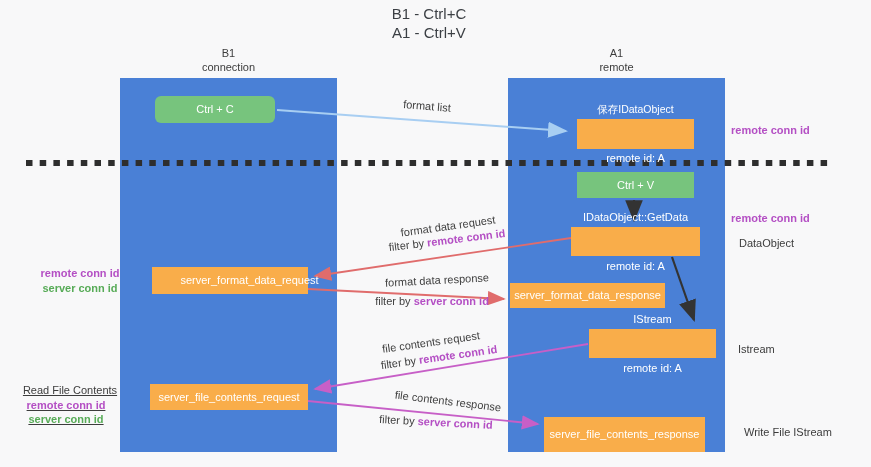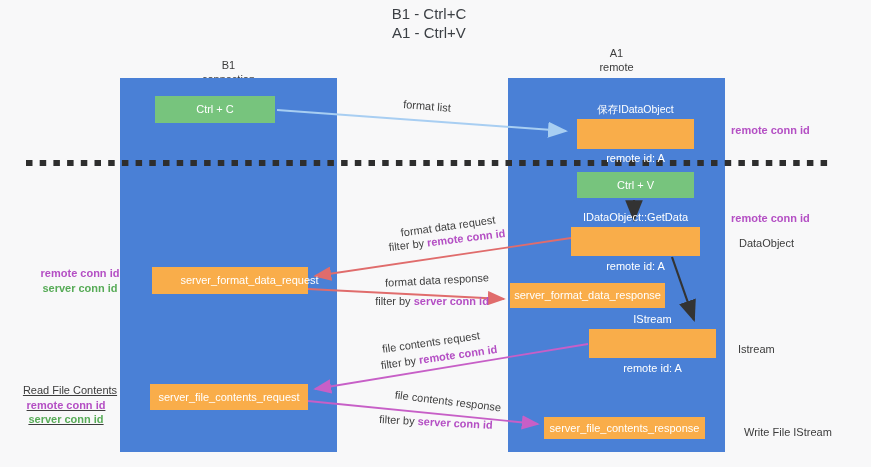--- a/index.html
+++ b/index.html
@@ -43,21 +43,21 @@
 </head>
 <body>
 
 <div class="stage">
 
   <div class="title">
     <div>B1 - Ctrl+C</div>
     <div>A1 - Ctrl+V</div>
   </div>
 
-  <div class="lane-header" style="left:120px; top:58px;">
+  <div class="lane-header" style="left:120px; top:46px;">
     <div>B1</div>
     <div>connection</div>
   </div>
   <div class="lane-header" style="left:508px; top:46px;">
     <div>A1</div>
     <div>remote</div>
   </div>
 
   <div class="lane" style="left:120px;"></div>
   <div class="lane" style="left:508px;"></div>
@@ -80,21 +80,21 @@
     <line x1="26" y1="163" x2="832" y2="163" stroke="#2e2e2e" stroke-width="6" stroke-dasharray="6.5 7.2"></line>
     <line x1="277" y1="110" x2="566" y2="131" stroke="#a8cef2" stroke-width="2" marker-end="url(#mblue)"></line>
     <line x1="634" y1="200" x2="634" y2="220" stroke="#333333" stroke-width="2.2" marker-end="url(#mblack)"></line>
     <line x1="672" y1="257" x2="694" y2="320" stroke="#333333" stroke-width="2.2" marker-end="url(#mblack)"></line>
     <line x1="571" y1="238" x2="315" y2="276" stroke="#e06c6c" stroke-width="1.8" marker-end="url(#msalmon)"></line>
     <line x1="308" y1="289" x2="504" y2="299" stroke="#e06c6c" stroke-width="1.8" marker-end="url(#msalmon)"></line>
     <line x1="588" y1="344" x2="315" y2="389" stroke="#c75fc7" stroke-width="1.8" marker-end="url(#mmagenta)"></line>
     <line x1="308" y1="401" x2="538" y2="424" stroke="#c75fc7" stroke-width="1.8" marker-end="url(#mmagenta)"></line>
   </svg>
 
-  <div class="box green" style="left:155px; top:96px; width:120px; height:27px;">
+  <div class="box green" style="left:155px; top:96px; width:120px; height:27px;border-radius:6px;">
     <div>Ctrl + C</div>
   </div>
 
   <div class="box orange" style="left:577px; top:119px; width:117px; height:30px;">
     <div class="cn">保存IDataObject</div>
     <div>remote id: A</div>
   </div>
 
   <div class="box green" style="left:577px; top:172px; width:117px; height:26px;">
     <div>Ctrl + V</div>
@@ -115,21 +115,21 @@
 
   <div class="box orange" style="left:589px; top:329px; width:127px; height:29px;">
     <div>IStream</div>
     <div>remote id: A</div>
   </div>
 
   <div class="box orange" style="left:150px; top:384px; width:158px; height:26px;">
     <div>server_file_contents_request</div>
   </div>
 
-  <div class="box orange" style="left:544px; top:417px; width:161px; height:22px;">
+  <div class="box orange" style="left:544px; top:417px; width:161px; height:35px;">
     <div>server_file_contents_response</div>
   </div>
 
   <div class="edge-label r4" style="left:377px; top:100px; width:100px;">format list</div>
 
   <div class="edge-label rm8" style="left:388px; top:220px; width:120px;">format data request</div>
   <div class="edge-label rm7" style="left:382px; top:234px; width:130px;">
     <span>filter by </span><span class="key-magenta">remote conn id</span>
   </div>
 

